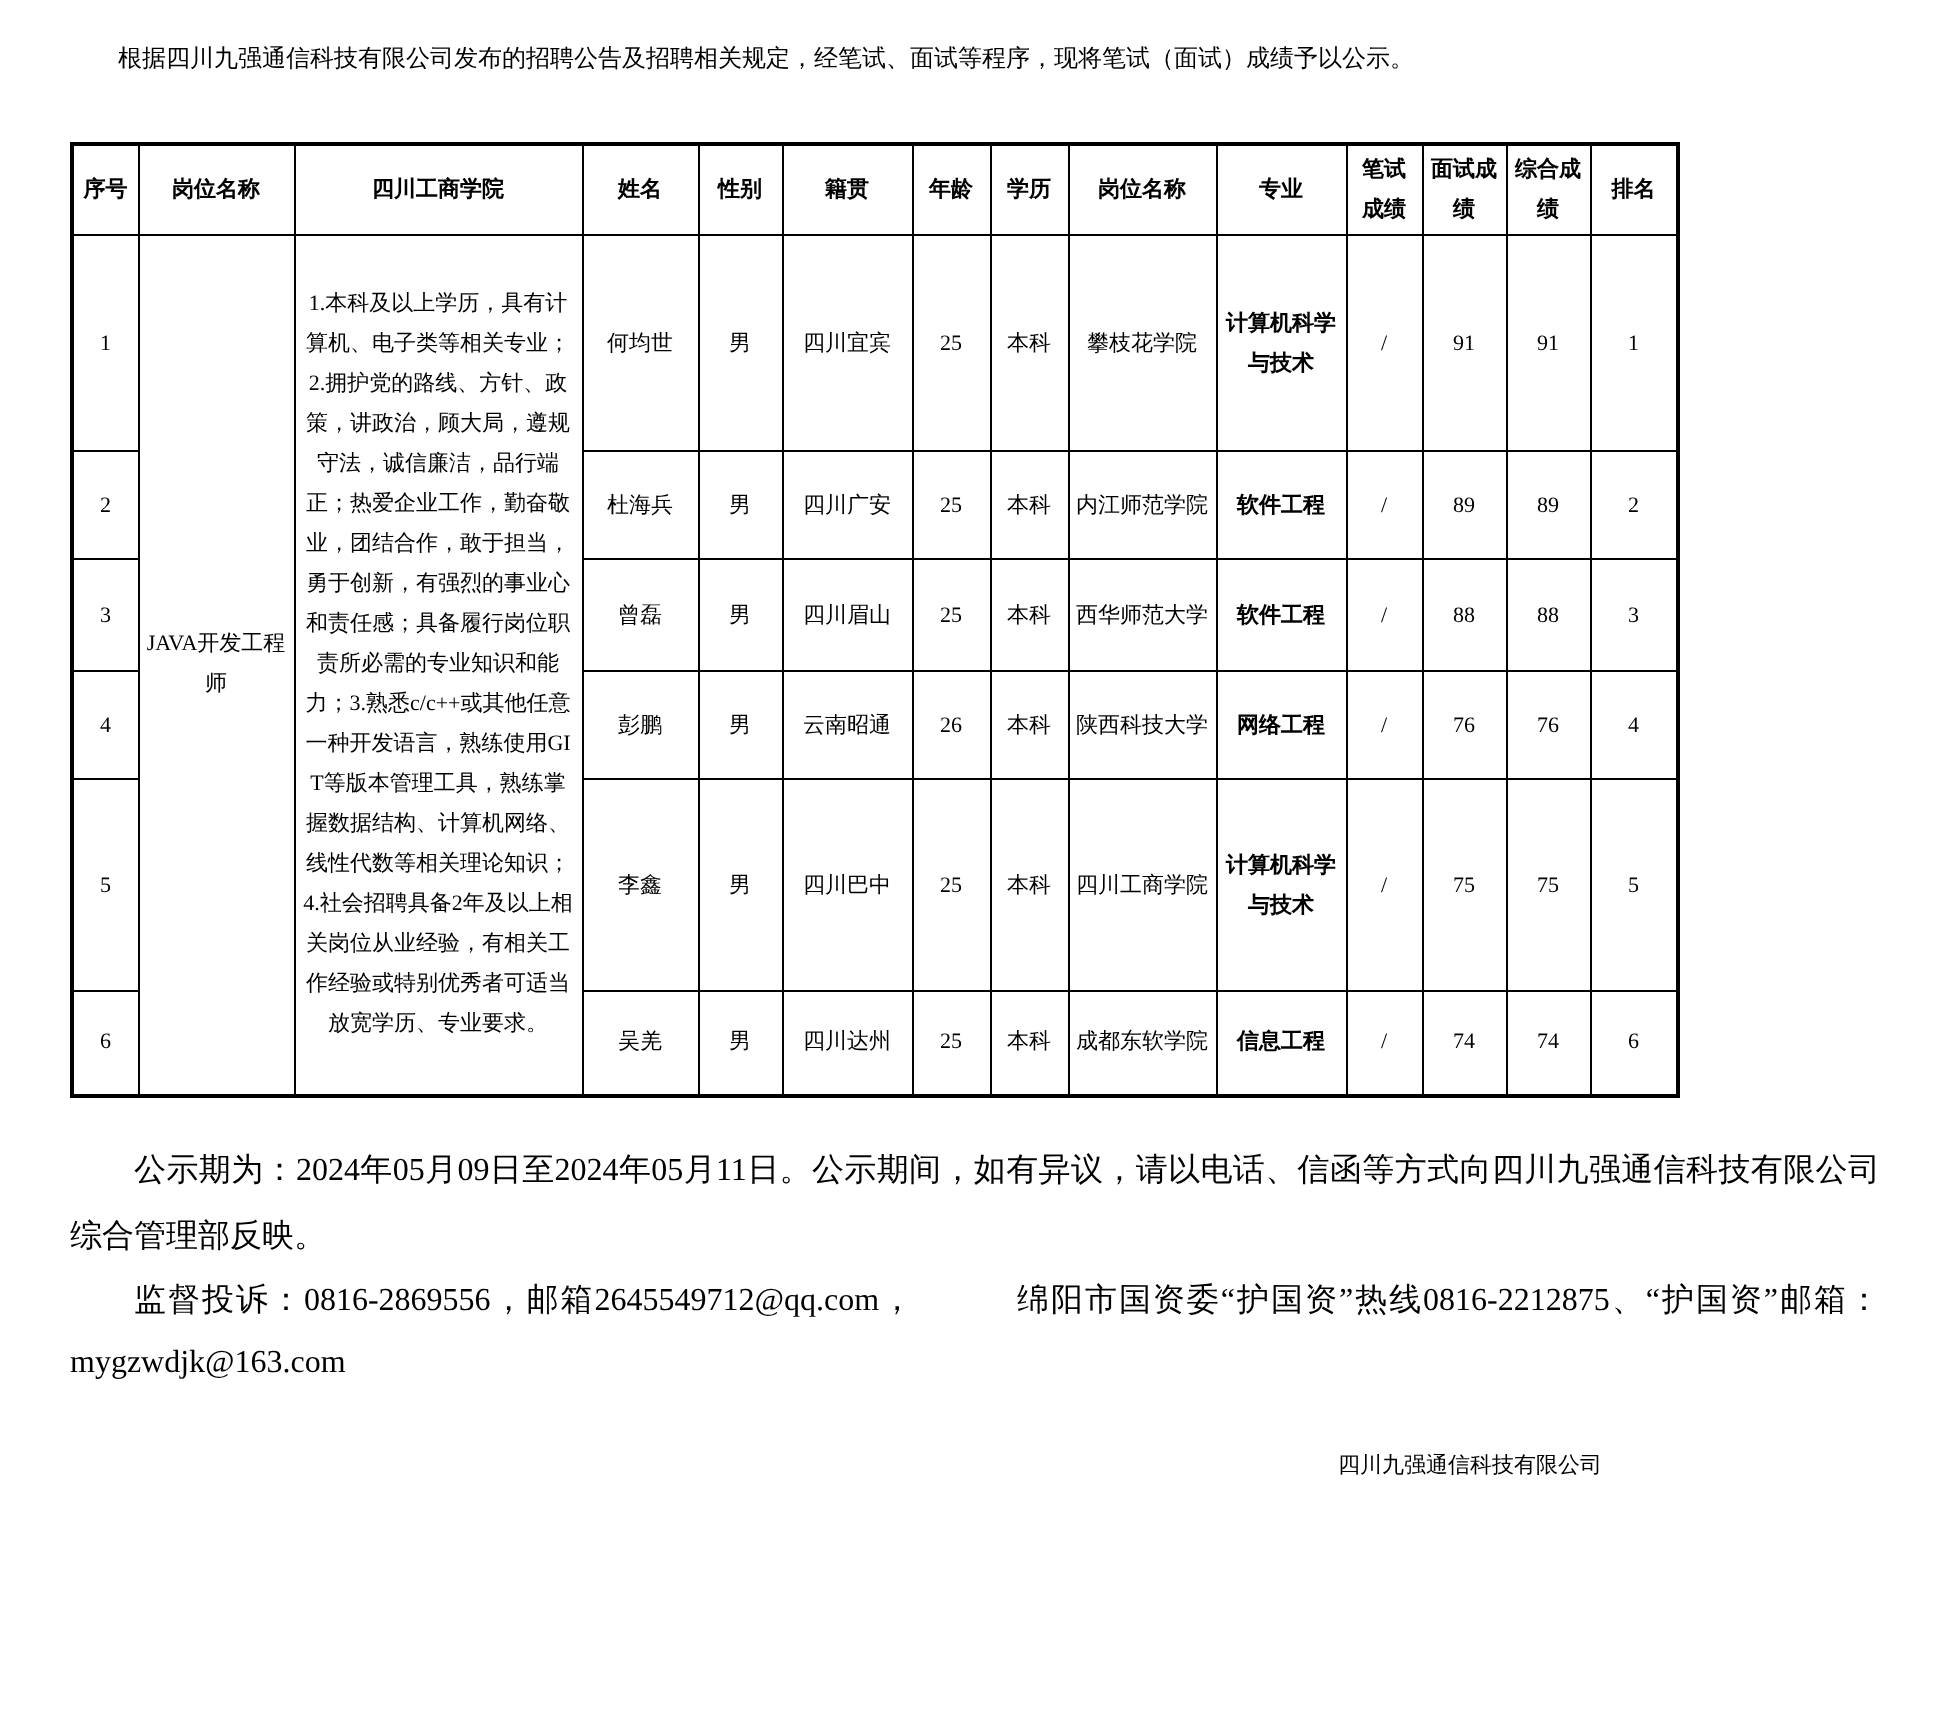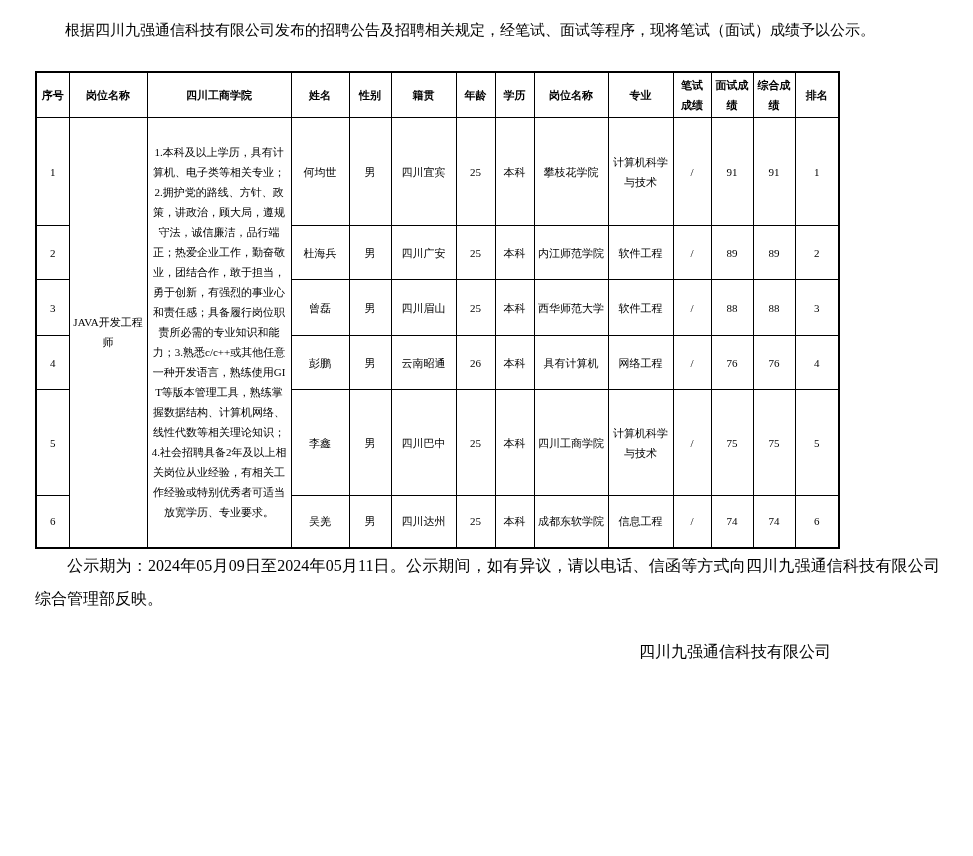--- a/index.html
+++ b/index.html
@@ -12,24 +12,25 @@
     font-family: "Liberation Serif", "DejaVu Serif", serif;
     overflow: hidden;
   }
   .page {
     width: 973px;
     height: 856px;
     padding: 14px 33px 0 35px;
   }
   .intro {
     margin: 0;
-    font-size: 15px;
+    font-size: 12px;
     line-height: 33px;
     text-indent: 2em;
     text-align: justify;
+    font-family: Liberation Mono, monospace;
   }
   table.score-table {
     margin-top: 24px;
     border-collapse: collapse;
     table-layout: fixed;
     width: 803px;
     border: 2px solid #000;
   }
   .score-table th, .score-table td {
     border: 1px solid #000;
@@ -51,33 +52,33 @@
   .row-4 { height: 54px; }
   .row-5 { height: 106px; }
   .row-6 { height: 52px; }
   .req-cell {
     text-align: justify;
     line-height: 22.8px;
     padding: 2px 6px;
     font-size: 11px;
   }
   .pos-cell { line-height: 27px; }
-  .major-cell { line-height: 22px; }
+  .major-cell { line-height: 22px; font-weight: bold; }
   .note {
     margin: 0;
     font-size: 16px;
     line-height: 31px;
     text-indent: 2em;
     text-align: justify;
   }
-  .note-first { line-height: 33px; }
+  .note-first { margin-top: 20px; line-height: 33px; }
   .signature {
     width: 290px;
     margin: 20px 60px 0 auto;
-    font-size: 16px;
+    font-size: 11px;
     line-height: 33px;
     text-align: center;
   }
   .signature .sig-date { padding-left: 90px; }
 </style>
 </head>
 <body>
 
 <div class="page">
 
@@ -163,21 +164,21 @@
         <td>88</td>
         <td>3</td>
       </tr>
       <tr class="row-4">
         <td>4</td>
         <td>彭鹏</td>
         <td>男</td>
         <td>云南昭通</td>
         <td>26</td>
         <td>本科</td>
-        <td>具有计算机</td>
+        <td>陕西科技大学</td>
         <td class="major-cell">网络工程</td>
         <td>/</td>
         <td>76</td>
         <td>76</td>
         <td>4</td>
       </tr>
       <tr class="row-5">
         <td>5</td>
         <td>李鑫</td>
         <td>男</td>
@@ -202,18 +203,19 @@
         <td class="major-cell">信息工程</td>
         <td>/</td>
         <td>74</td>
         <td>74</td>
         <td>6</td>
       </tr>
     </tbody>
   </table>
 
   <p class="note note-first">公示期为：2024年05月09日至2024年05月11日。公示期间，如有异议，请以电话、信函等方式向四川九强通信科技有限公司 综合管理部反映。</p>
+  <p class="note">监督投诉：0816-2869556，邮箱2645549712@qq.com，　　　绵阳市国资委“护国资”热线0816-2212875、“护国资”邮箱：mygzwdjk@163.com</p>
 
   <div class="signature">
     <div class="sig-company">四川九强通信科技有限公司</div>
   </div>
 
 </div>
 
 </body></html>

